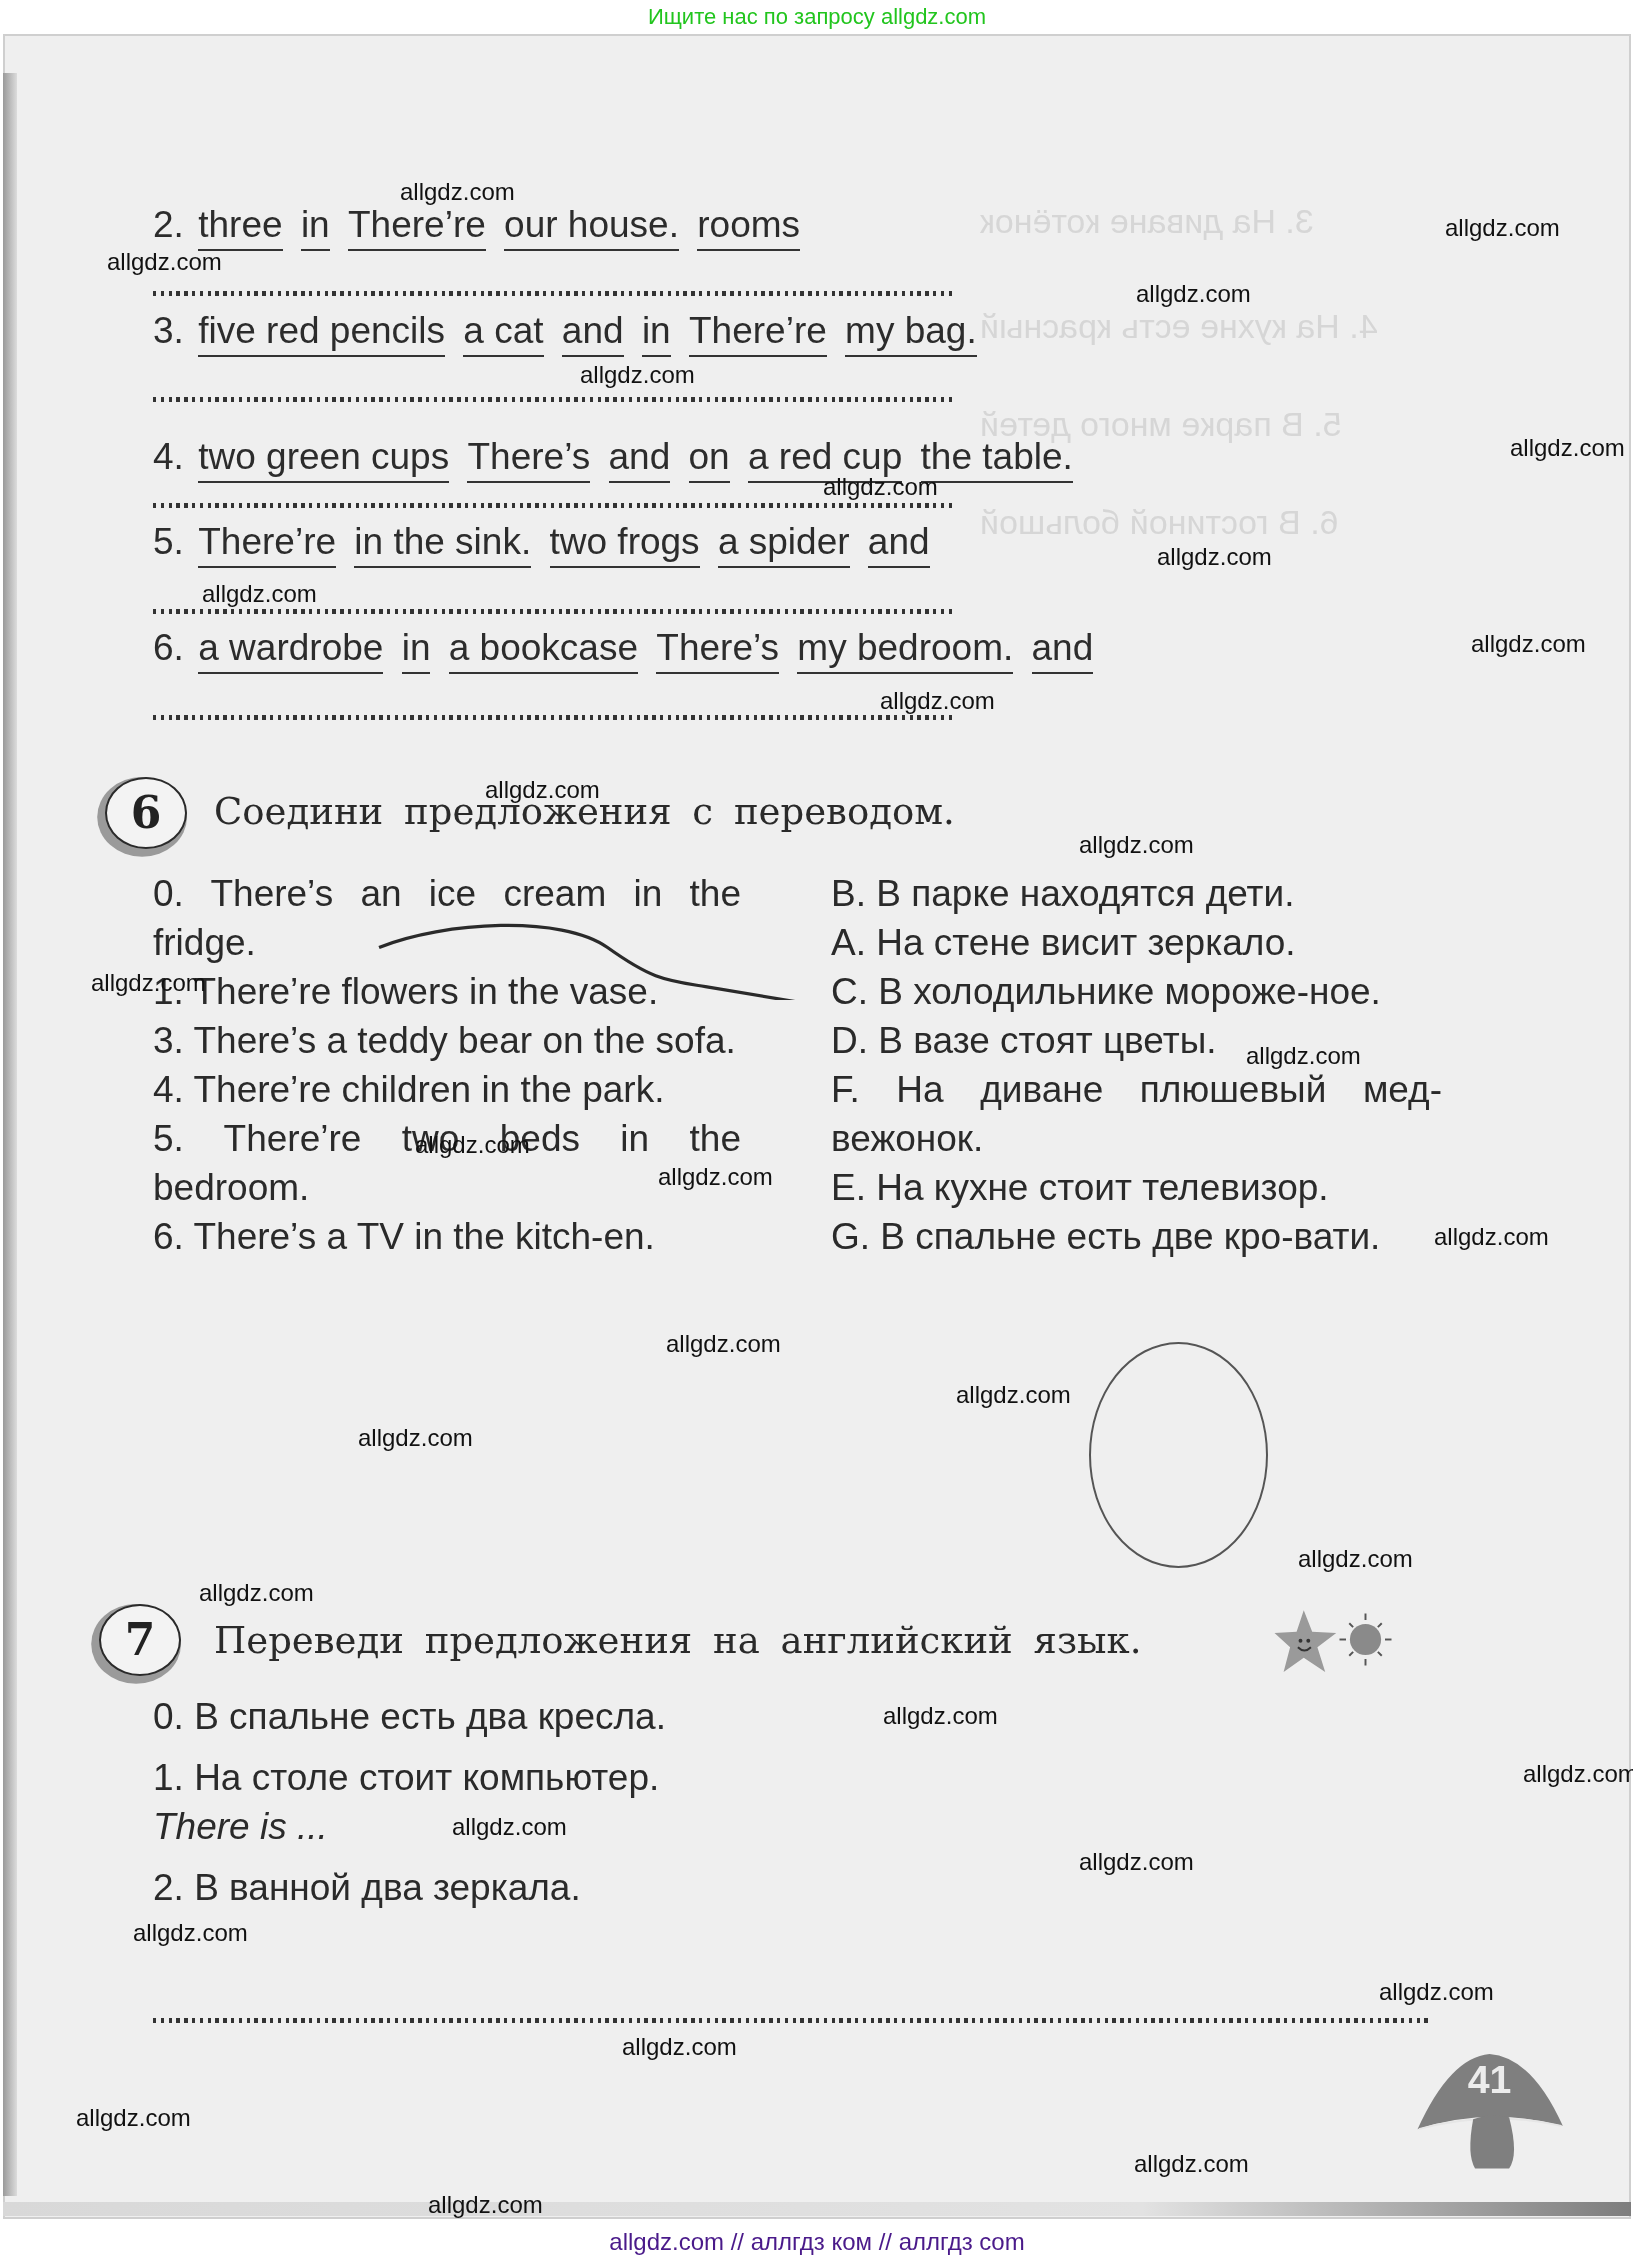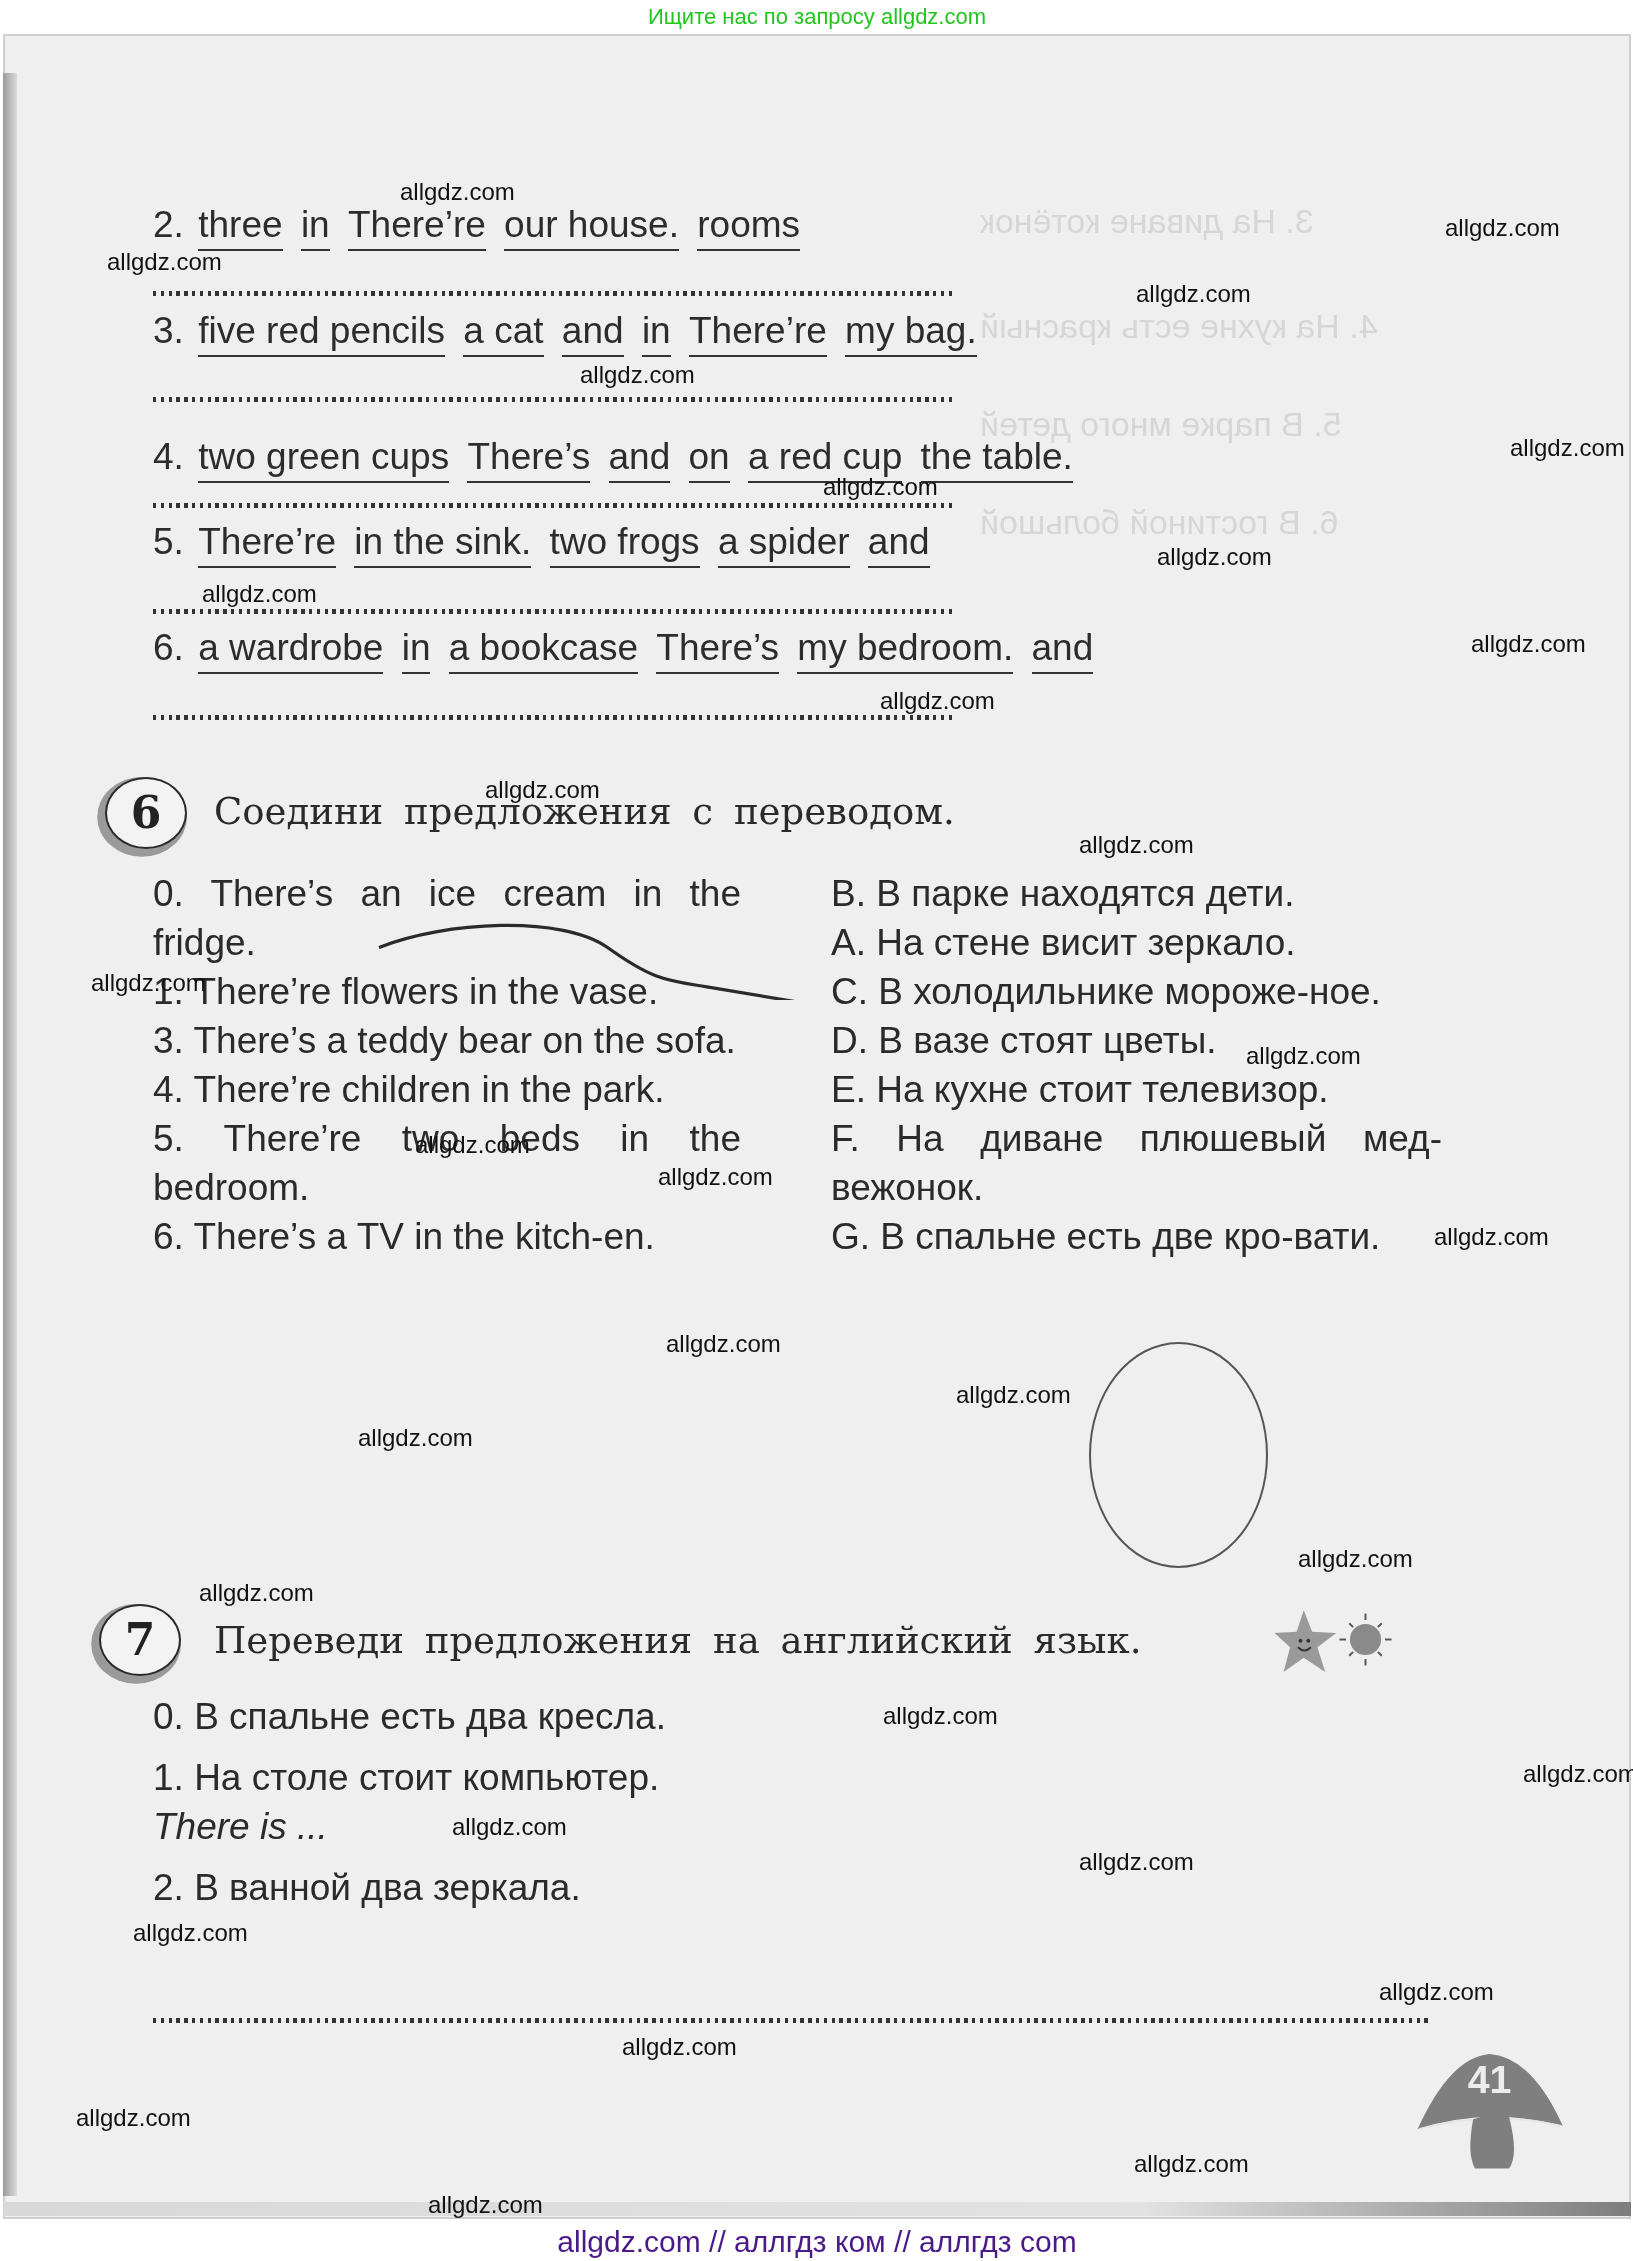--- a/index.html
+++ b/index.html
@@ -9,21 +9,21 @@
     font-family:"Liberation Sans", sans-serif;
     color:#2a2a2a;
   }
   .top-banner {
     position:absolute; left:0; top:0; width:1634px; height:34px;
     text-align:center; color:#22c51e; font-size:22px; line-height:34px;
     font-family:"Liberation Sans", sans-serif;
   }
   .bottom-banner {
     position:absolute; left:0; top:2222px; width:1634px; height:39px;
-    text-align:center; color:#4a1a8a; font-size:30px; line-height:39px;
+    text-align:center; color:#4a1a8a; font-size:24px; line-height:39px;
   }
   .page {
     position:absolute; left:2.6px; top:34px; width:1628px; height:2185px;
     background:#efefef;
     box-shadow: inset 0 0 0 2px #cfcfcf;
   }
   .page-edge-left {
     position:absolute; left:0; top:39px; width:14.4px; height:2123px;
     background:linear-gradient(to right,#9a9a9a,#dcdcdc);
   }
@@ -152,22 +152,22 @@
 
 <svg class="match-line" width="470" height="105" viewBox="0 0 720 160">
   <path d="M 20 80 C 120 40, 300 30, 370 80 S 460 130, 520 140 S 640 160, 700 170" fill="none" stroke="#2a2a2a" stroke-width="5"></path>
 </svg>
 
 <div class="right-col">
   <div class="item">B. В парке находятся дети.</div>
   <div class="item">A. На стене висит зеркало.</div>
   <div class="item">C. В холодильнике мороже-ное.</div>
   <div class="item">D. В вазе стоят цветы.</div>
+  <div class="item">F. На диване плюшевый мед-вежонок.</div>
   <div class="item">E. На кухне стоит телевизор.</div>
-  <div class="item">F. На диване плюшевый мед-вежонок.</div>
   <div class="item">G. В спальне есть две кро-вати.</div>
 </div>
 
 <div class="oval"></div>
 
 <div class="ex-badge" style="left:99px;top:1604px;">7</div>
 <div class="ex-title" style="left:214px;top:1619px;">Переведи предложения на английский язык.</div>
 
 <svg class="star-sun" width="131" height="78" viewBox="0 0 200 120">
   <polygon points="45,5 58,38 95,40 66,62 78,100 45,78 14,100 24,62 0,40 34,38" fill="#9a9a9a"></polygon>

